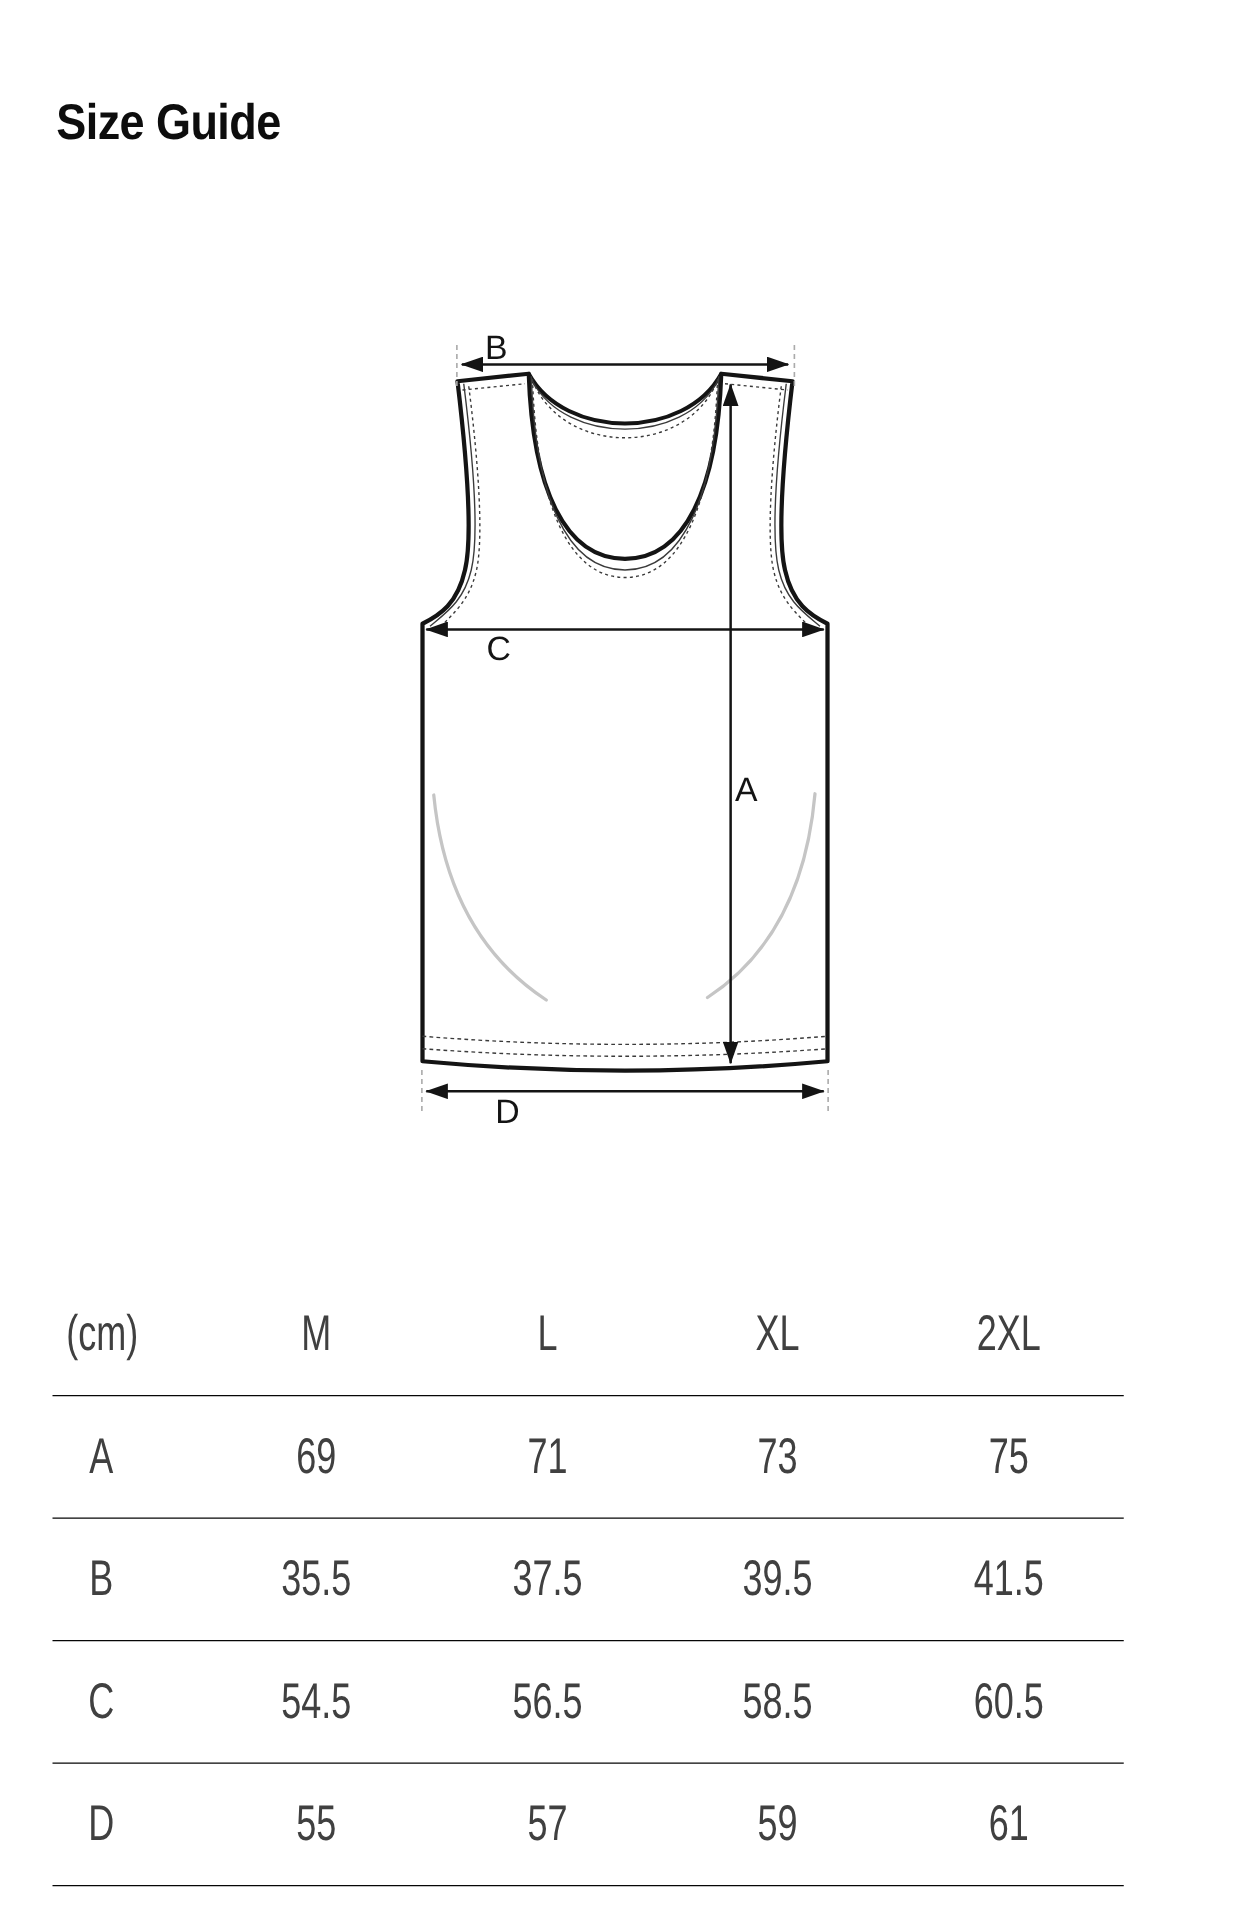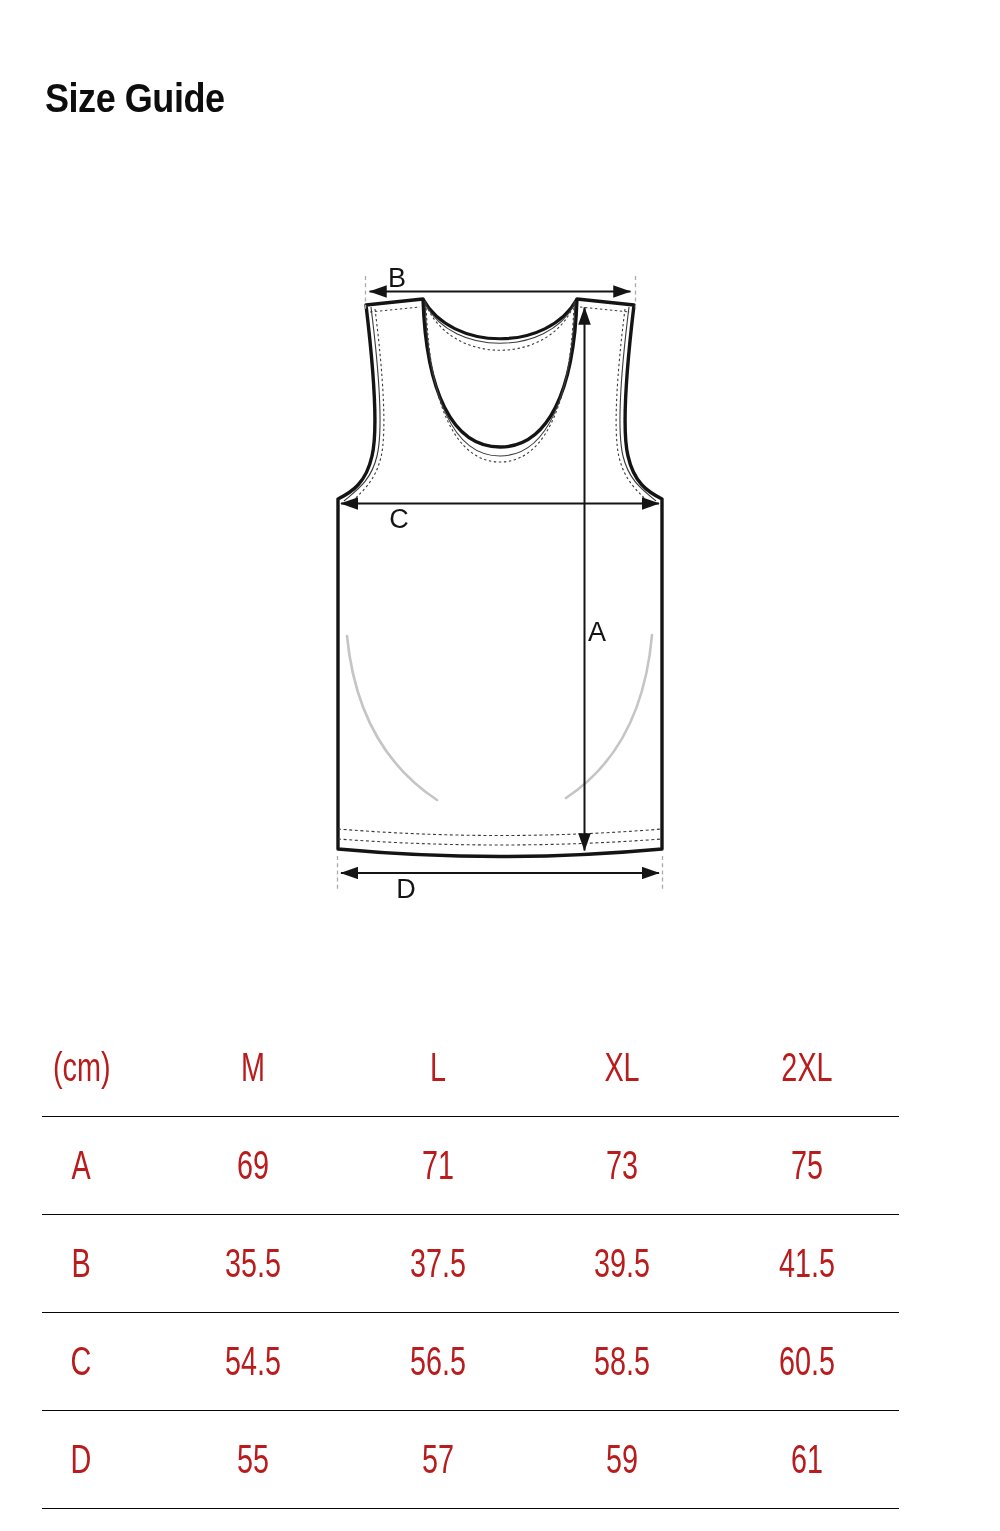--- a/index.html
+++ b/index.html
@@ -10,21 +10,21 @@
   .title{
     position:absolute;left:45px;top:76px;
     font-size:40px;font-weight:700;color:#0d0d0d;line-height:1.1;
     transform:scaleX(0.90);transform-origin:left top;letter-spacing:-0.5px;
     white-space:nowrap;
   }
   .diagram{position:absolute;left:0;top:0;}
   .diagram text{font-family:"Liberation Sans","DejaVu Sans",sans-serif;font-size:27px;fill:#141414;}
   .size-table{
     position:absolute;left:42px;top:1019px;width:857px;
-    font-size:40px;font-weight:400;color:#b91c1c;
+    font-size:40px;font-weight:400;color:#404040;
   }
   .t-row{
     display:grid;
     grid-template-columns:78px 266px 104px 264px 106px;
     height:98px;align-items:center;box-sizing:border-box;
     border-bottom:1.6px solid #060606;
   }
   .t-cell{
     text-align:center;transform:scaleX(0.72);transform-origin:center center;
     white-space:nowrap;

